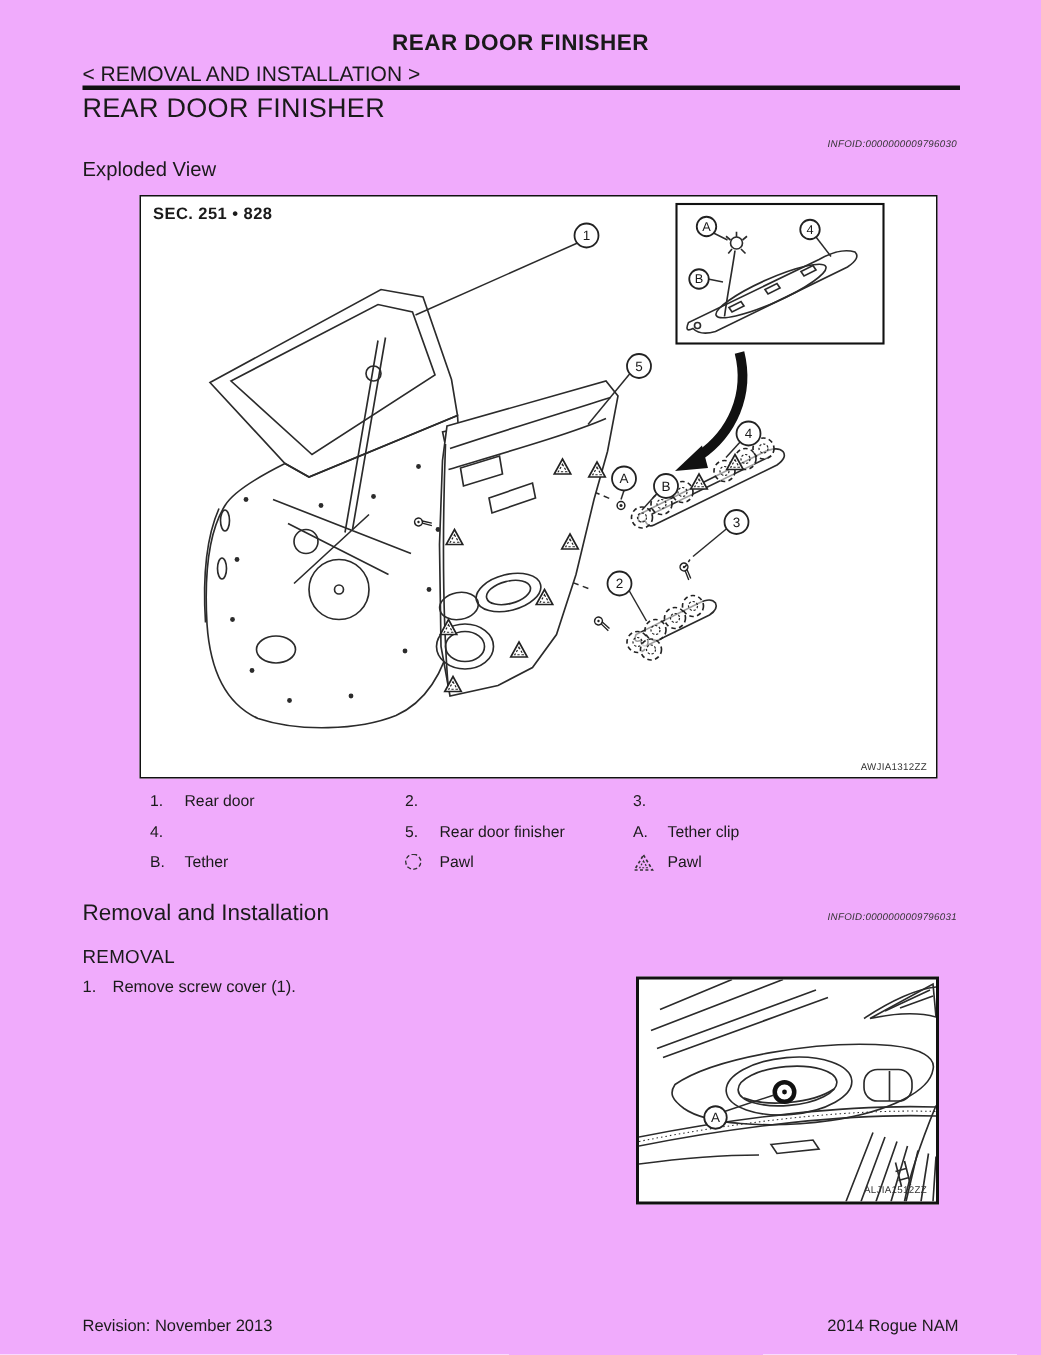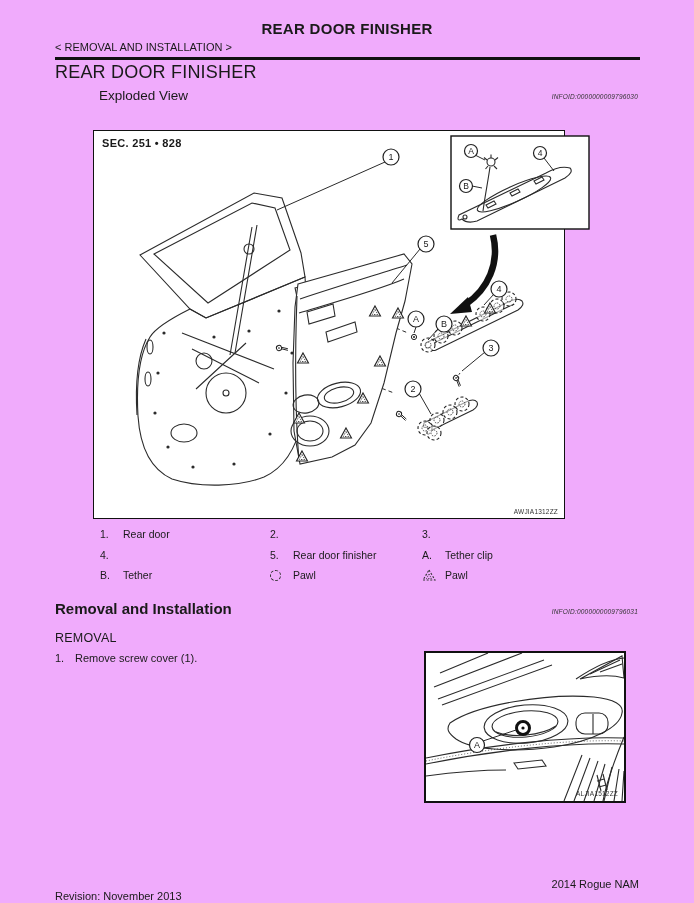--- a/index.html
+++ b/index.html
@@ -3,58 +3,58 @@
 <meta charset="utf-8">
 <style>
   * { margin:0; padding:0; box-sizing:border-box; }
   html,body { background:#fff; }
   .page {
     position:relative; width:694px; height:903px; background:#f0abfc;
     font-family:"Liberation Sans", sans-serif; color:#1a1a1a; overflow:hidden;
   }
   .abs { position:absolute; }
   .doc-title { top:20px; left:0; width:694px; text-align:center; font-size:15px; font-weight:bold; letter-spacing:.3px; }
-  .breadcrumb { top:41px; left:55px; font-size:11px; }
+  .breadcrumb { top:41px; left:55px; font-size:14px; }
   .rule { top:57px; left:55px; width:585px; height:3px; background:#111; }
   .h1 { top:62px; left:55px; font-size:18px; letter-spacing:.2px; }
   .h2 { font-size:13.5px; }
   .infoid { font-size:6.5px; font-style:italic; color:#333; letter-spacing:.2px; }
   .figbox { border:1.6px solid #111; background:#fff; }
-  .fig1 { top:130px; left:93px; width:472px; height:389px; }
+  .fig1 { top:130px; left:93px; width:532px; height:389px; }
   .fig2 { top:651px; left:424px; width:202px; height:152px; border-width:2px; }
   .seclabel { top:6px; left:8px; font-size:11px; font-weight:bold; letter-spacing:.3px; }
   .figcode { right:6px; bottom:3px; font-size:6.5px; color:#333; letter-spacing:.2px; }
   .legend { top:528px; left:100px; width:505px; display:grid; grid-template-columns:170px 152px 180px; grid-auto-rows:min-content; column-gap:0; font-size:10.5px; line-height:1.3; }
   .cell { padding-right:8px; margin-bottom:7px; display:flex; }
   .cell .k { flex:0 0 23px; }
   .cell .v { flex:1; }
   .pawl-glyph { display:inline-block; width:11px; height:11px; border:1.2px dashed #333; border-radius:50%; vertical-align:-2px; }
-  .rm-head { top:600px; left:55px; font-size:15px;font-weight:bold; }
+  .rm-head { top:600px; left:55px; font-size:15px; }
   .infoid2 { top:608px; right:56px; }
   .infoid1 { top:93px; right:56px; }
   .removal { top:631px; left:55px; font-size:12.5px; letter-spacing:.2px;text-align:right; }
   .step { top:652px; left:55px; font-size:11px; display:flex; width:340px; }
   .step .stepnum { flex:0 0 20px; }
-  .footer-rev { top:878px; left:55px; font-size:11px;margin-top:12px; }
+  .footer-rev { top:878px; left:55px; font-size:11px; }
   .footer-page { top:876px; left:0; width:694px; text-align:center; font-size:13.5px; font-weight:bold; }
   .footer-model { top:878px; right:55px; font-size:11px; }
   svg { display:block; }
   svg text { font-family:"Liberation Sans", sans-serif; fill:#1a1a1a; }
 </style>
 </head>
 <body>
 
 <div class="page">
 
   <div class="abs doc-title">REAR DOOR FINISHER</div>
   <div class="abs breadcrumb">&lt; REMOVAL AND INSTALLATION &gt;</div>
   <div class="abs rule"></div>
   <div class="abs h1">REAR DOOR FINISHER</div>
 
-  <div class="abs h2" style="top:88px;left:55px;margin-left:44px;">Exploded View</div>
+  <div class="abs h2" style="top:105px;left:55px;">Exploded View</div>
   <div class="abs infoid infoid1">INFOID:0000000009796030</div>
 
   <div class="abs figbox fig1">
     <div class="abs seclabel">SEC. 251 • 828</div>
     <div class="abs figcode">AWJIA1312ZZ</div>
 
     <svg width="504" height="385" viewBox="0 0 504 385">
       <defs>
         <g id="cliptri">
           <path d="M0,-6 L5.5,4 L-5.5,4 Z" fill="#fff" stroke="#222" stroke-width="1.1"></path>

